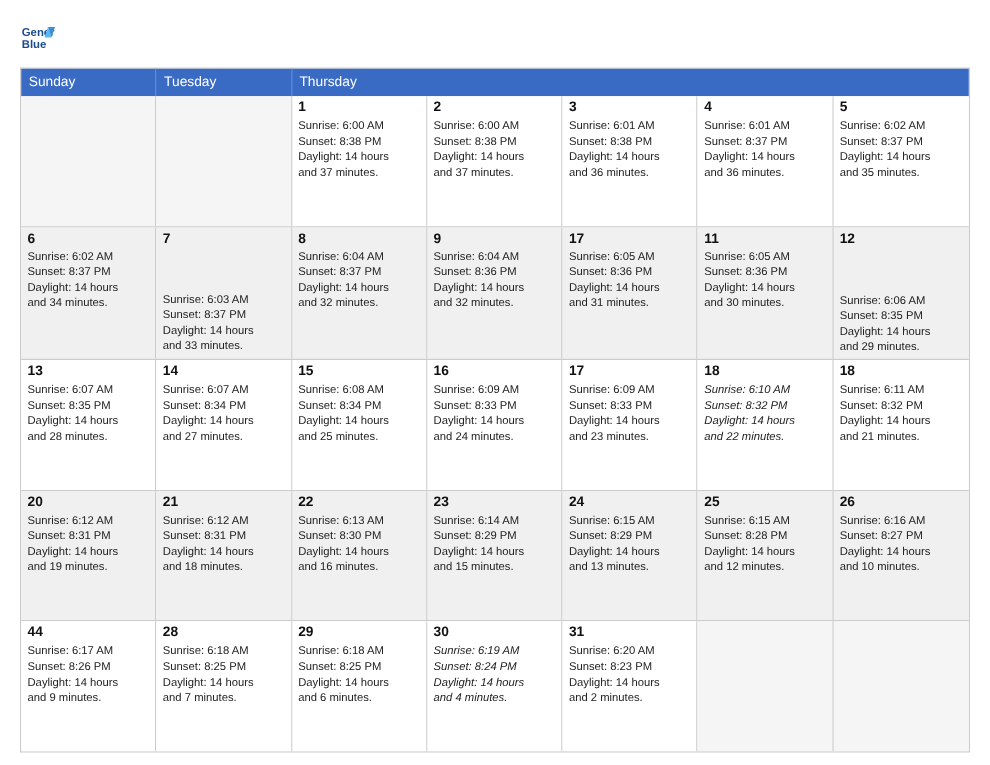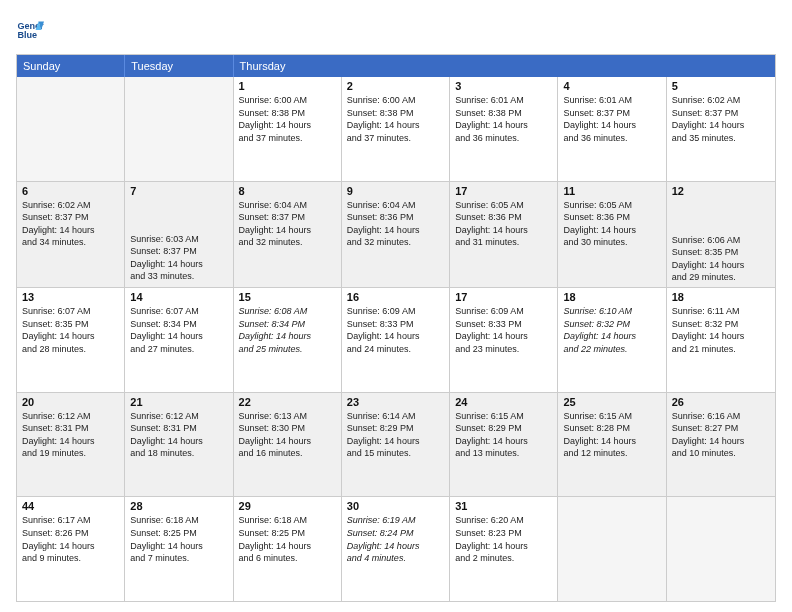--- a/index.html
+++ b/index.html
@@ -247,21 +247,21 @@
           </div>
           <div class="cal-cell">
             <div class="day-num">14</div>
             <div class="cell-text" style="white-space: pre-line;">Sunrise: 6:07 AM
 Sunset: 8:34 PM
 Daylight: 14 hours
 and 27 minutes.</div>
           </div>
           <div class="cal-cell">
             <div class="day-num">15</div>
-            <div class="cell-text" style="white-space: pre-line; font-style: italic;">Sunrise: 6:08 AM
+            <div class="cell-text" style="white-space: pre-line;">Sunrise: 6:08 AM
 Sunset: 8:34 PM
 Daylight: 14 hours
 and 25 minutes.</div>
           </div>
           <div class="cal-cell">
             <div class="day-num">16</div>
             <div class="cell-text" style="white-space: pre-line;">Sunrise: 6:09 AM
 Sunset: 8:33 PM
 Daylight: 14 hours
 and 24 minutes.</div>

